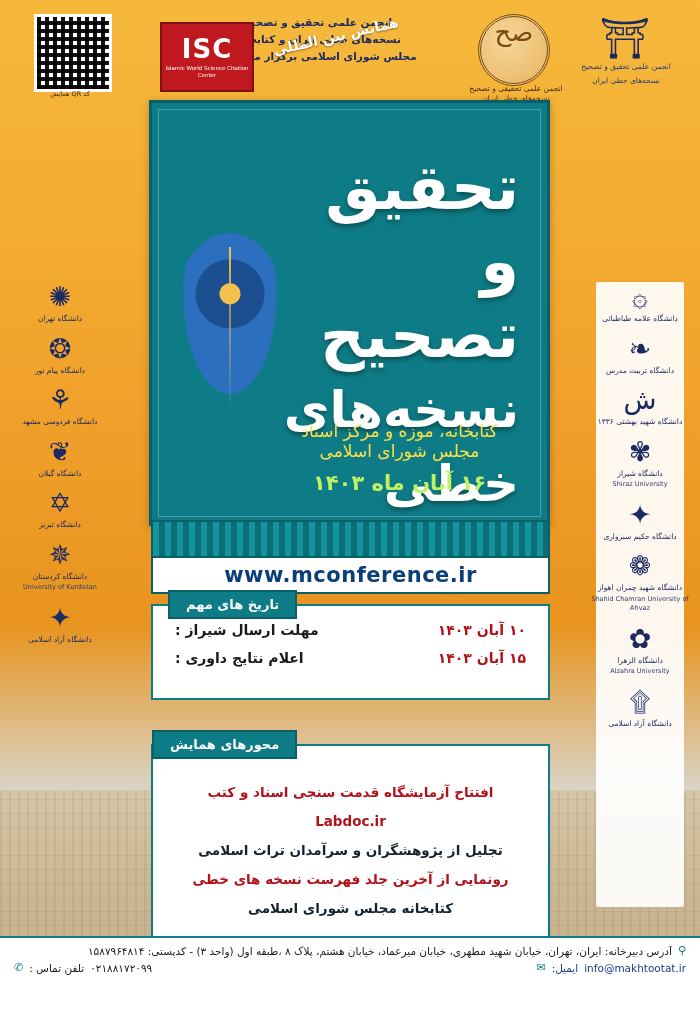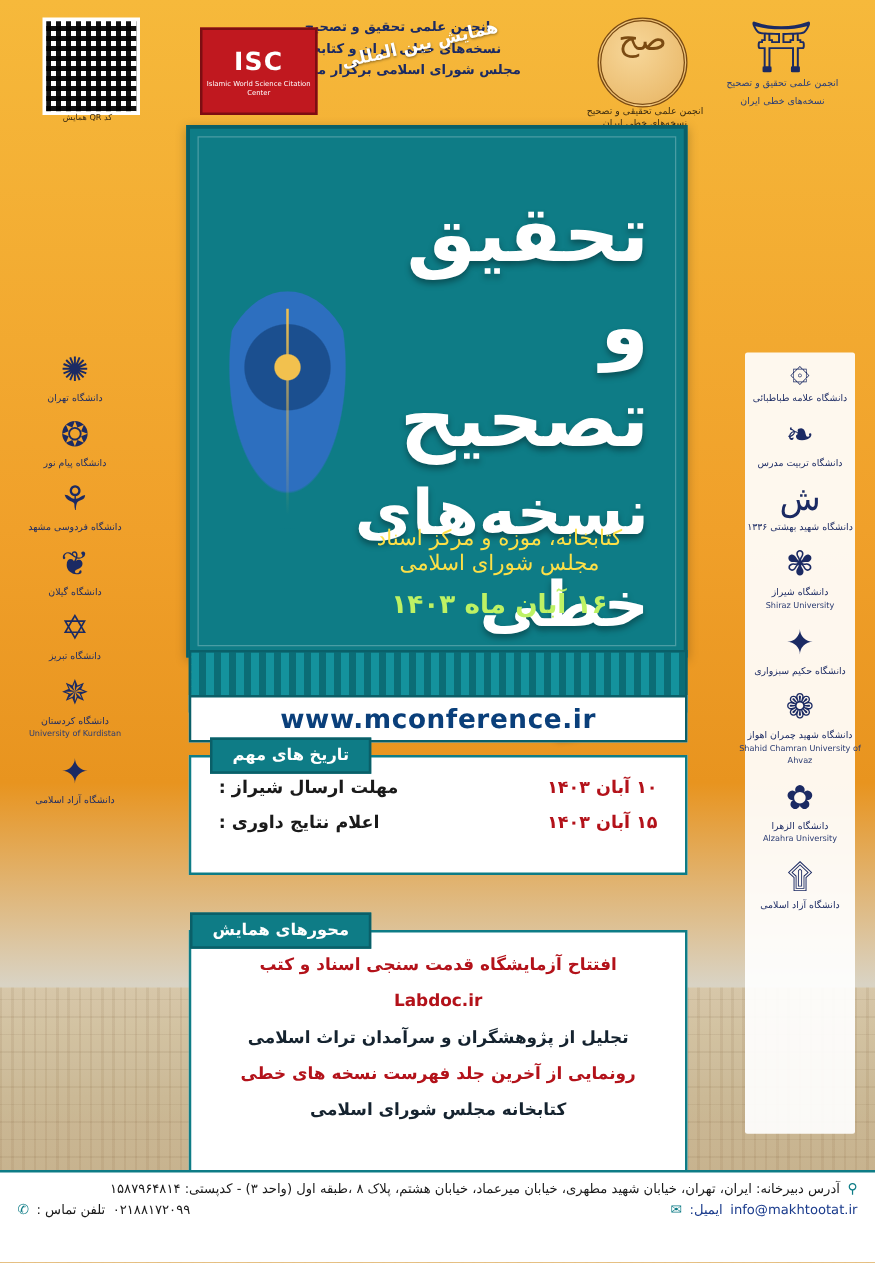--- a/index.html
+++ b/index.html
@@ -51,21 +51,21 @@
   }
   .top-text{
     position:absolute;top:14px;right:282px;width:200px;text-align:center;
     font-size:10.5px;line-height:17px;color:#1b2a63;font-weight:bold;
   }
   .isc{
     position:absolute;top:22px;left:160px;width:90px;height:66px;
     background:#c0181f;border:2px solid #7d0e12;color:#fff;
     display:flex;flex-direction:column;align-items:center;justify-content:center;
   }
-  .isc .big{font-size:20px;font-weight:bold;letter-spacing:1px;line-height:26px;}
+  .isc .big{font-size:26px;font-weight:bold;letter-spacing:1px;line-height:26px;}
   .isc .small{font-size:5.5px;line-height:7px;text-align:center;margin-top:3px;}
   .qr{
     position:absolute;top:14px;left:34px;width:72px;height:72px;background:#fff;padding:3px;
   }
   .qr i{
     display:block;width:100%;height:100%;
     background:
       repeating-linear-gradient(0deg,#111 0 4px,#fff 4px 8px),
       repeating-linear-gradient(90deg,#111 0 4px,rgba(255,255,255,0) 4px 8px);
     background-blend-mode:multiply;
@@ -137,21 +137,21 @@
     position:absolute;background:#0e7c86;color:#fff;font-size:13px;font-weight:bold;
     padding:5px 16px;border:2px solid #0a5f68;
   }
   #dates{top:604px;height:92px;}
   #dates-head{top:590px;left:168px;}
   .date-rows{padding:16px 22px 0 22px;}
   .date-row{display:flex;justify-content:space-between;font-size:14px;color:#b3121a;font-weight:bold;margin-bottom:12px;}
   .date-row .lab{color:#1a1a1a;}
   #axes{top:744px;height:190px;}
   #axes-head{top:730px;left:152px;}
-  .axes-list{padding:12px 22px;}
+  .axes-list{padding:32px 22px;}
   .axis-item{font-size:13.5px;line-height:29px;text-align:center;font-weight:bold;}
   .axis-item.red{color:#b3121a;}
   .axis-item.dark{color:#15232f;}
   
   .side{position:absolute;top:282px;width:100px;}
   .side.right-col{right:10px;}
   .side.left-col{left:10px;}
   .logo{
     width:100%;text-align:center;margin-bottom:10px;color:#1b2a63;
   }

